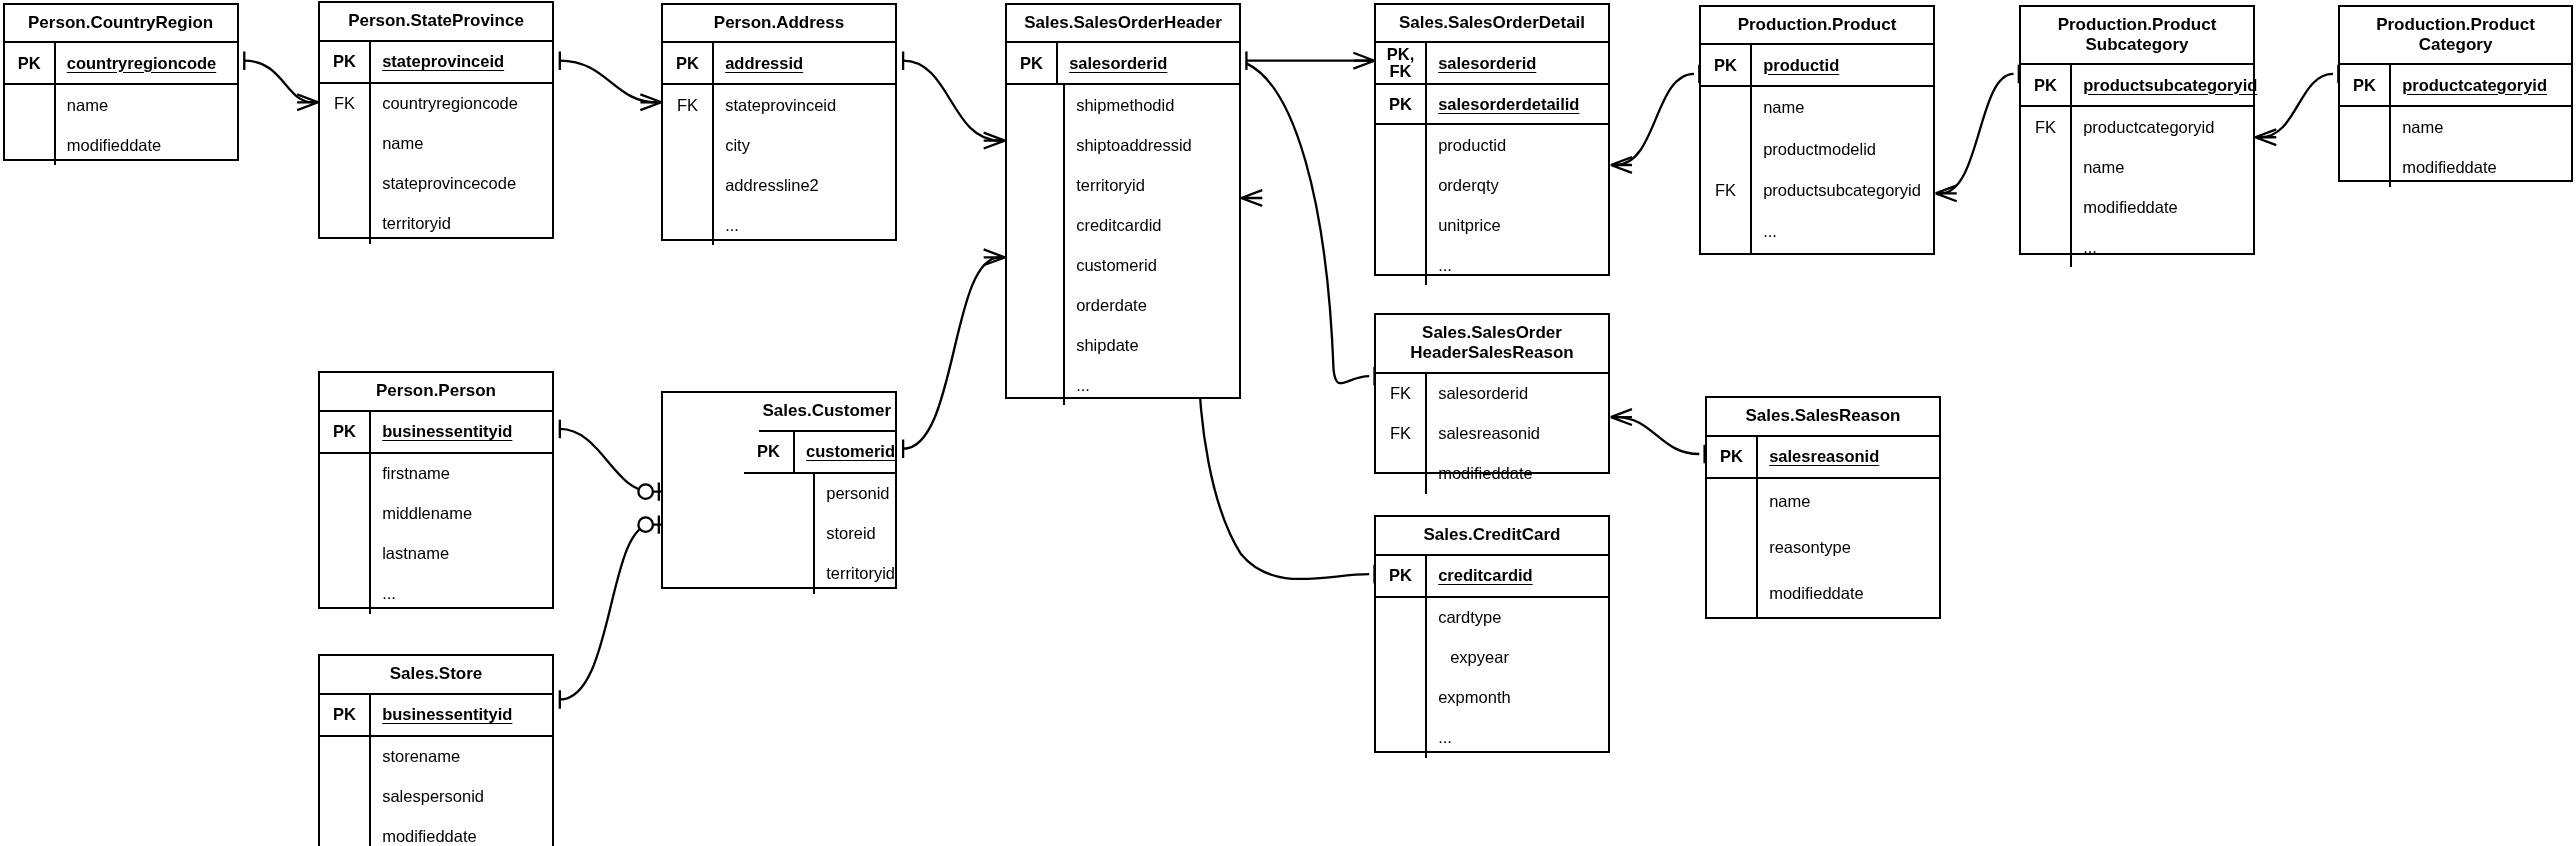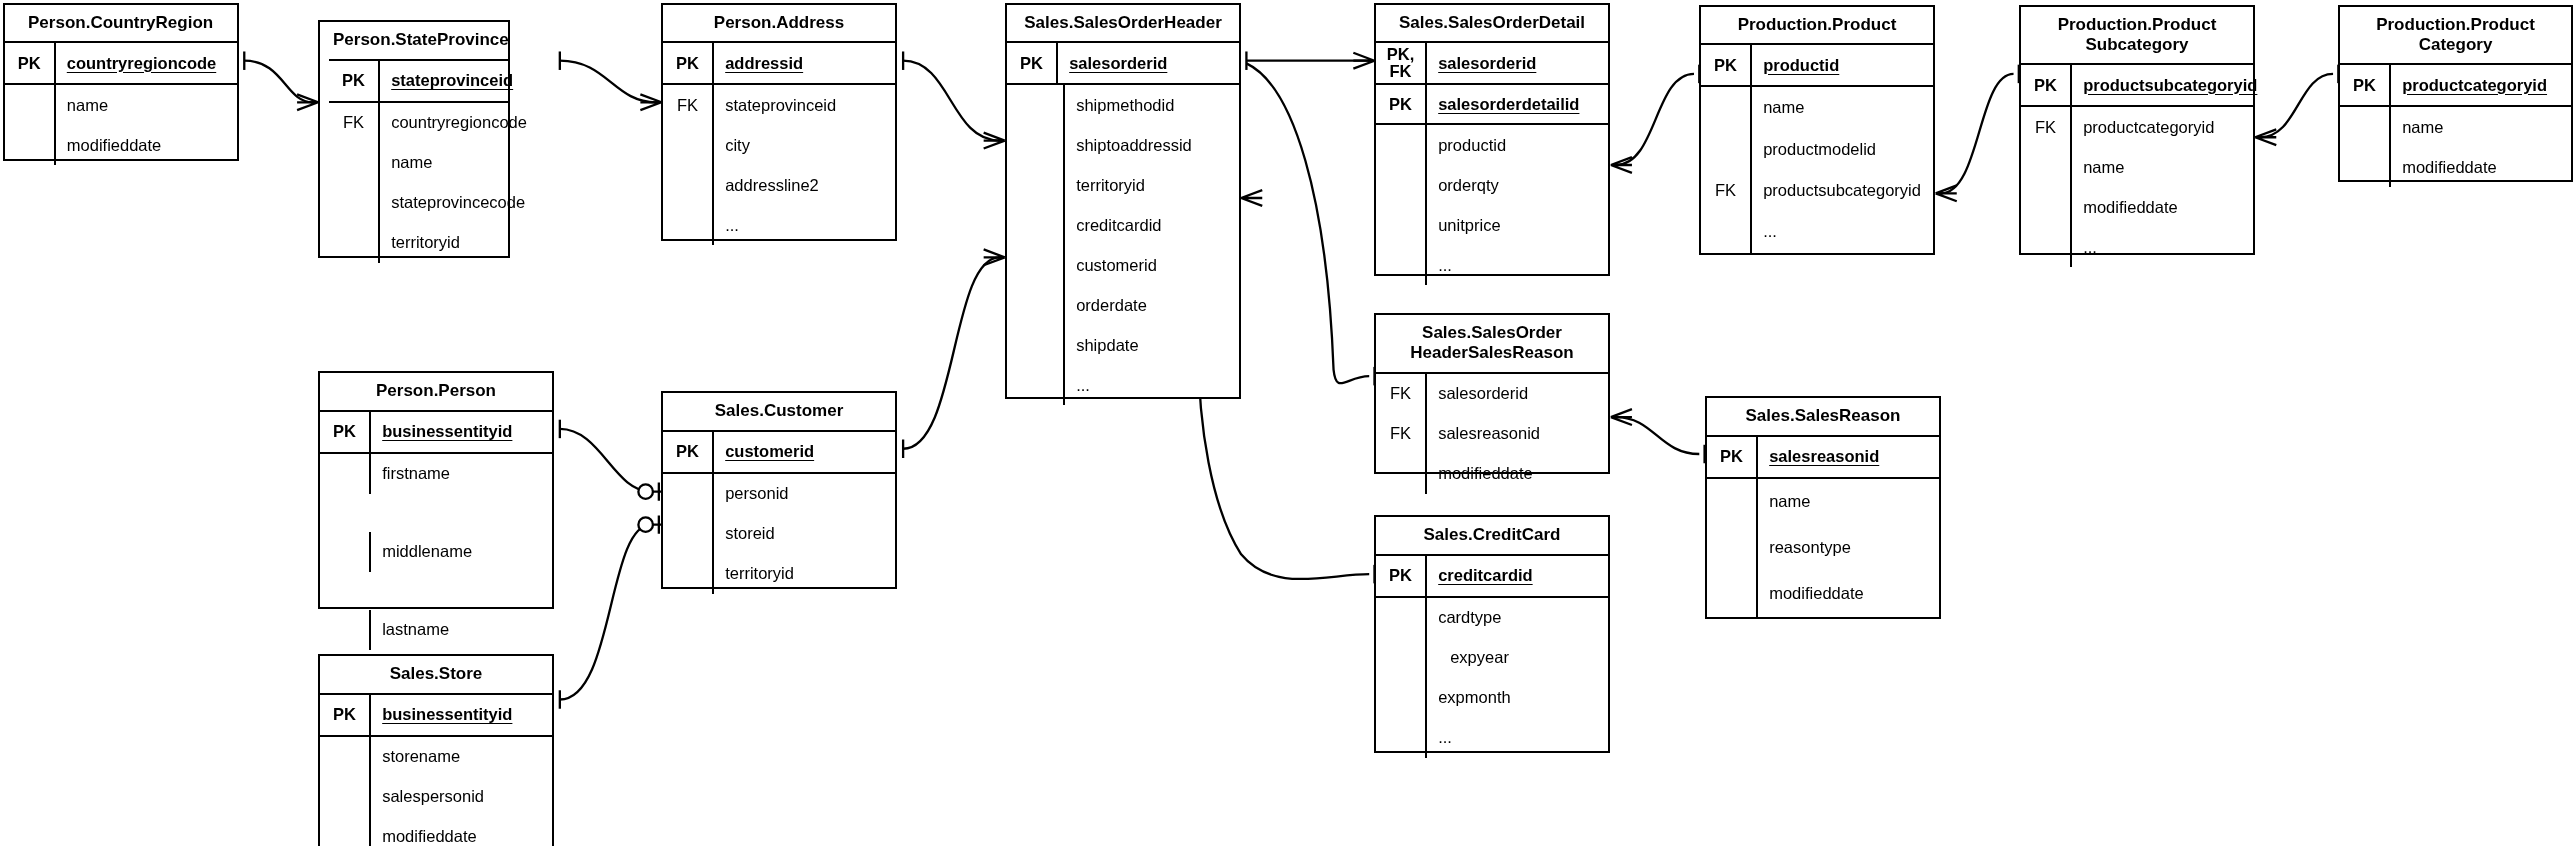--- a/index.html
+++ b/index.html
@@ -169,21 +169,21 @@
           <div class="row" style="flex: 1 1 0px;">
             <div class="kcell" style="width: 51px;"></div>
             <div class="fcell">name</div>
           </div>
           <div class="row" style="flex: 1 1 0px;">
             <div class="kcell" style="width: 51px;"></div>
             <div class="fcell">modifieddate</div>
           </div>
         </div>
       </div>
-      <div class="entity" style="left: 318px; top: 20px; width: 192px; height: 238px; padding-left: 9px;">
+      <div class="entity" style="left: 318px; top: 1px; width: 236px; height: 238px;">
         <div class="entity-title">Person.StateProvince</div>
         <div class="rowgroup keys">
           <div class="row">
             <div class="kcell pk" style="width: 51px;">PK</div>
             <div class="fcell key">stateprovinceid</div>
           </div>
         </div>
         <div class="rowgroup attrs" style="flex: 1 1 auto;">
           <div class="row" style="flex: 1 1 0px;">
             <div class="kcell" style="width: 51px;">FK</div>
@@ -381,40 +381,40 @@
         </div>
       </div>
       <div class="entity" style="left: 318px; top: 371px; width: 236px; height: 238px;">
         <div class="entity-title">Person.Person</div>
         <div class="rowgroup keys">
           <div class="row">
             <div class="kcell pk" style="width: 51px;">PK</div>
             <div class="fcell key">businessentityid</div>
           </div>
         </div>
-        <div class="rowgroup attrs" style="flex: 1 1 auto; gap: 38px;">
+        <div class="rowgroup attrs" style="flex: 1 1 auto;">
           <div class="row" style="flex: 1 1 0px;">
             <div class="kcell" style="width: 51px;"></div>
             <div class="fcell">firstname</div>
           </div>
           <div class="row" style="flex: 1 1 0px;">
             <div class="kcell" style="width: 51px;"></div>
             <div class="fcell">middlename</div>
           </div>
           <div class="row" style="flex: 1 1 0px;">
             <div class="kcell" style="width: 51px;"></div>
             <div class="fcell">lastname</div>
           </div>
           <div class="row" style="flex: 1 1 0px;">
             <div class="kcell" style="width: 51px;"></div>
             <div class="fcell">...</div>
           </div>
         </div>
       </div>
-      <div class="entity" style="left: 661px; top: 391px; width: 236px; height: 198px;">
+      <div class="entity" style="left: 661px; top: 391px; width: 236px; height: 198px; align-items: flex-end;">
         <div class="entity-title">Sales.Customer</div>
         <div class="rowgroup keys">
           <div class="row">
             <div class="kcell pk" style="width: 51px;">PK</div>
             <div class="fcell key">customerid</div>
           </div>
         </div>
         <div class="rowgroup attrs" style="flex: 1 1 auto;">
           <div class="row" style="flex: 1 1 0px;">
             <div class="kcell" style="width: 51px;"></div>

